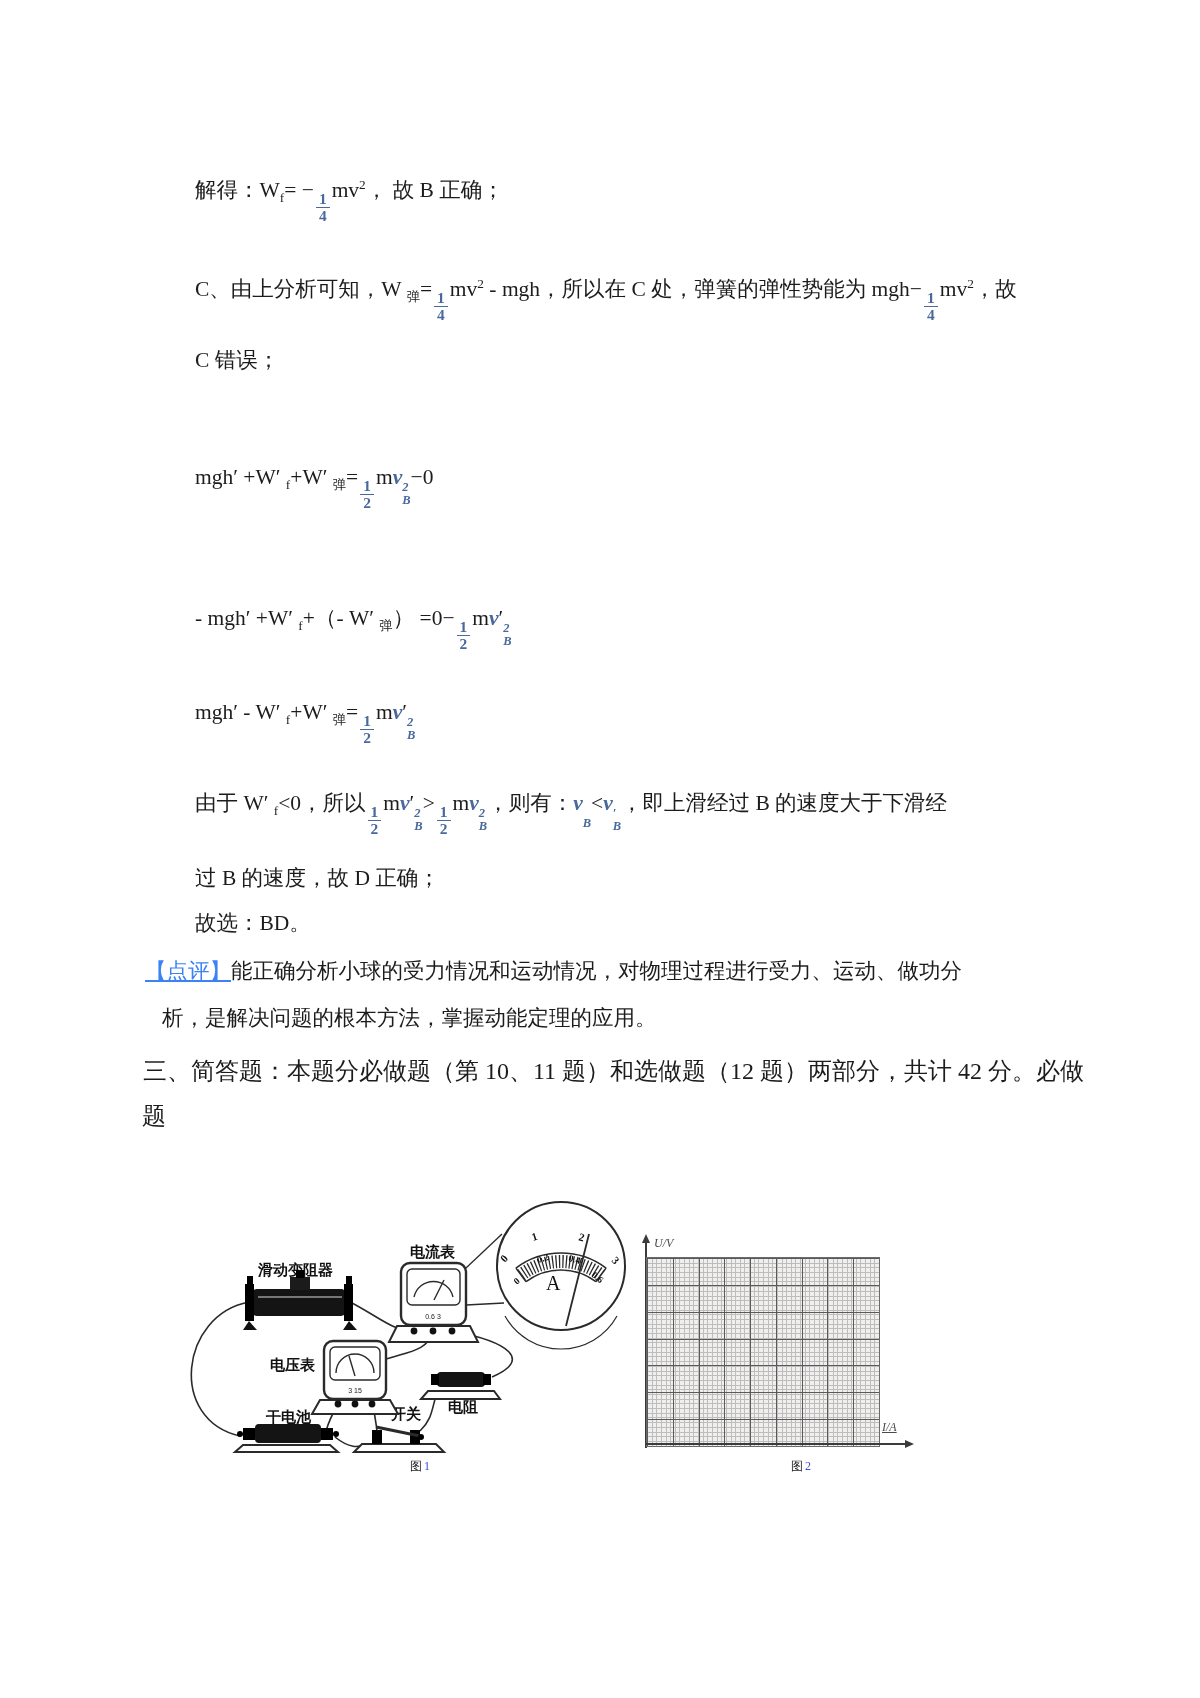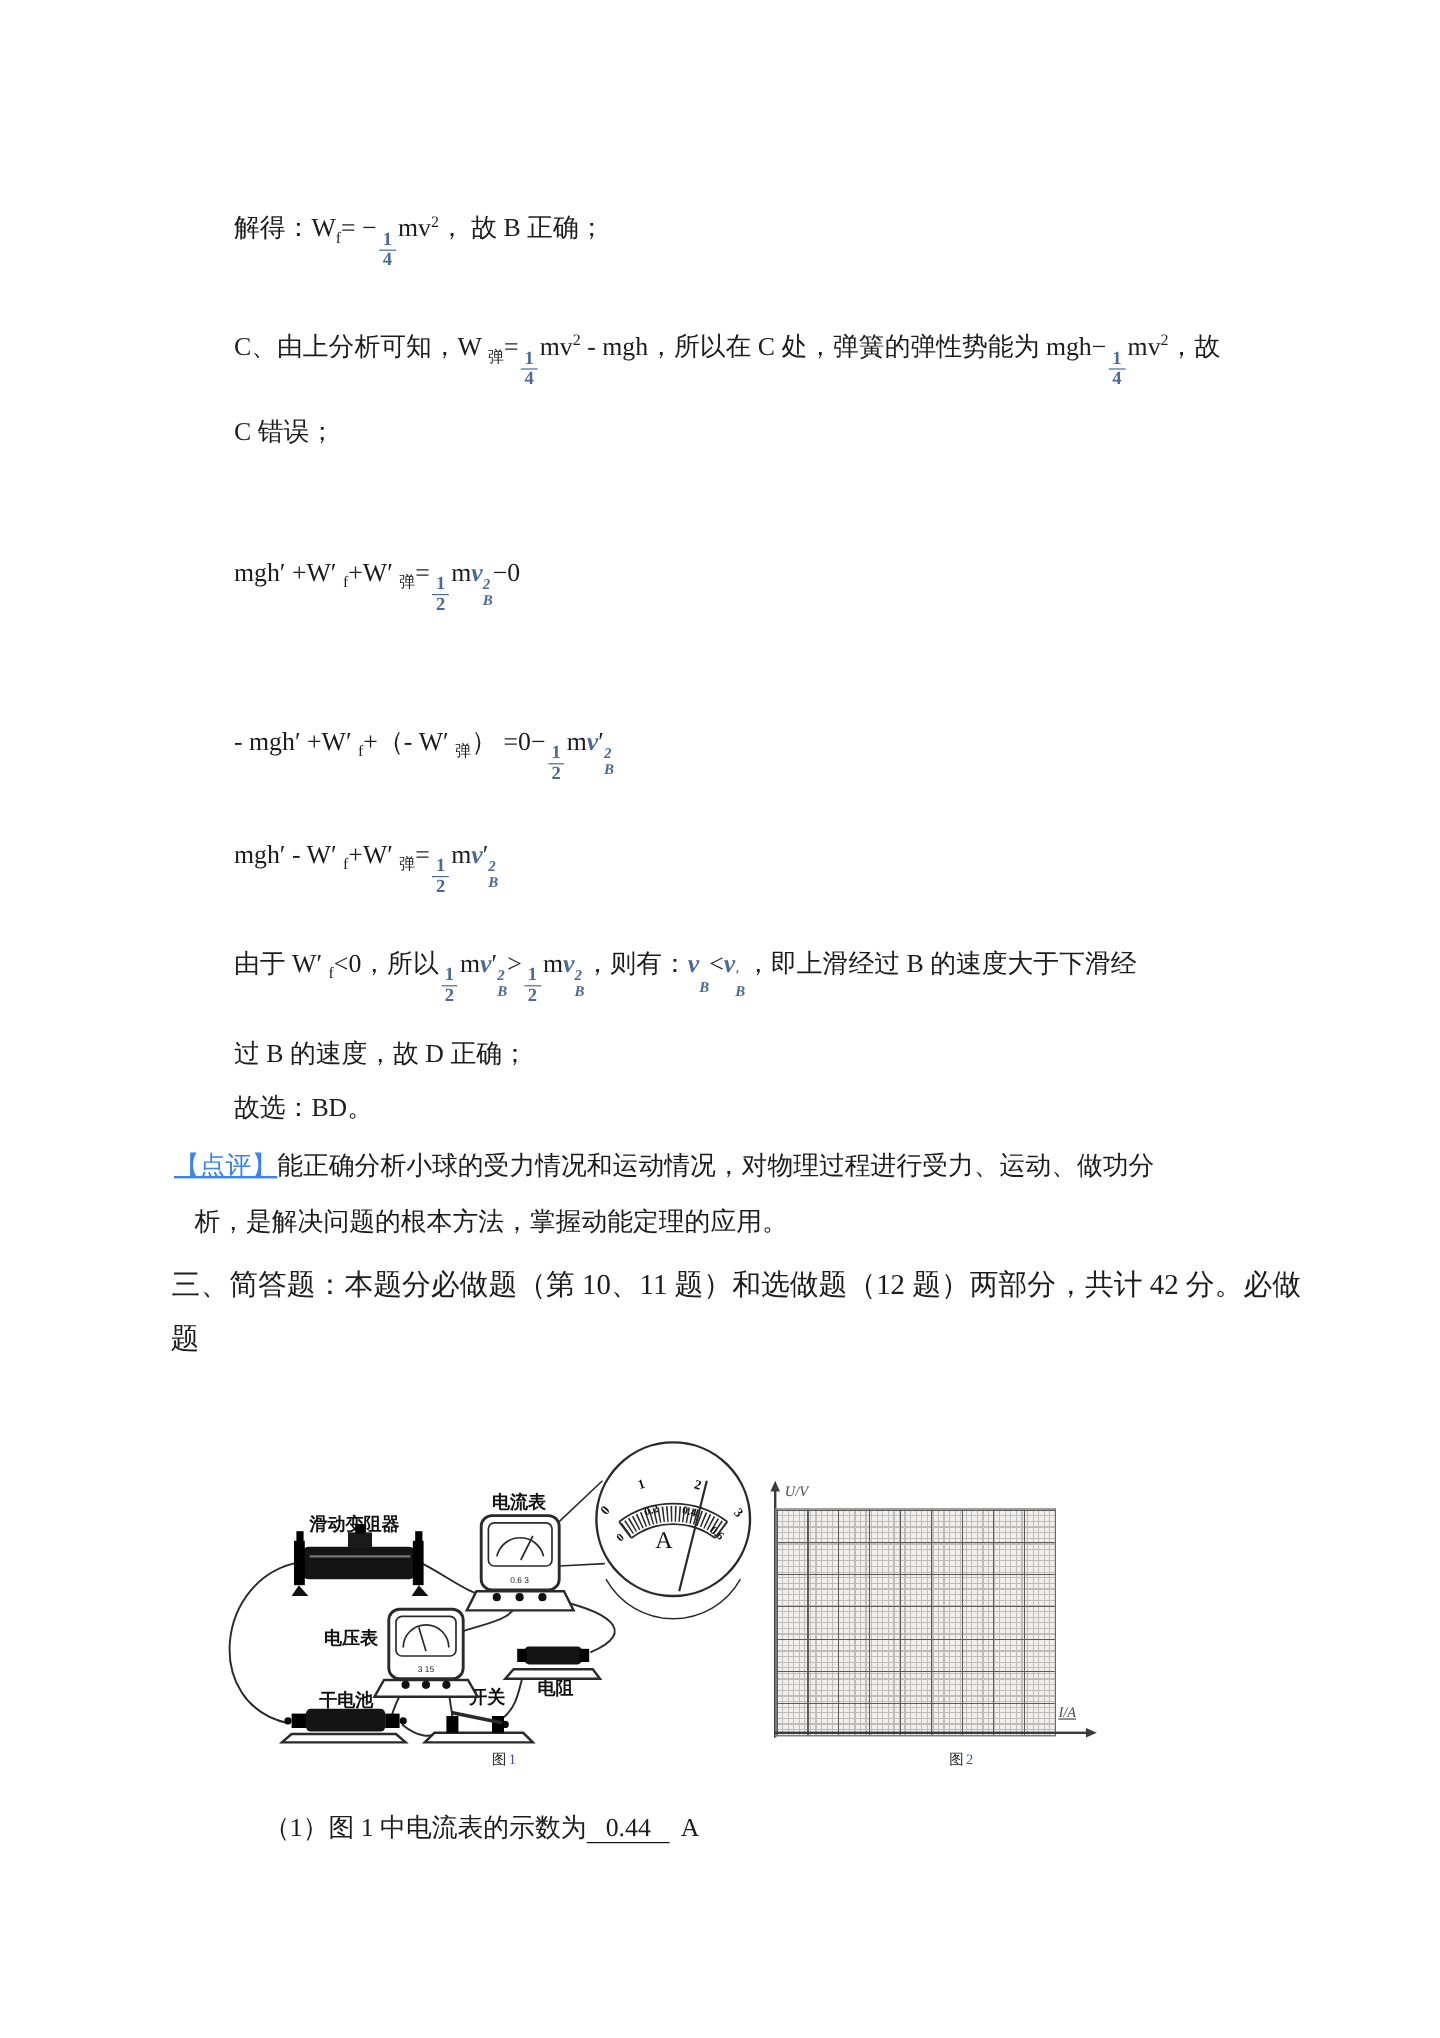--- a/index.html
+++ b/index.html
@@ -231,17 +231,14 @@
     <span class="xlab">I/A</span>
   </div>
 
   <div class="caption" style="left:362px;top:1458px">
     <span>图</span><span class="capnum">1</span>
   </div>
   <div class="caption" style="left:743px;top:1458px">
     <span>图</span><span class="capnum">2</span>
   </div>
 
-  <div class="line" style="top:1508px;left:220px">
-    <span>（1）图 1 中电流表的示数为</span><span class="ansval">0.44</span><span class="ansunit">A</span>
-  </div>
 
 </div>
 
 </body></html>

